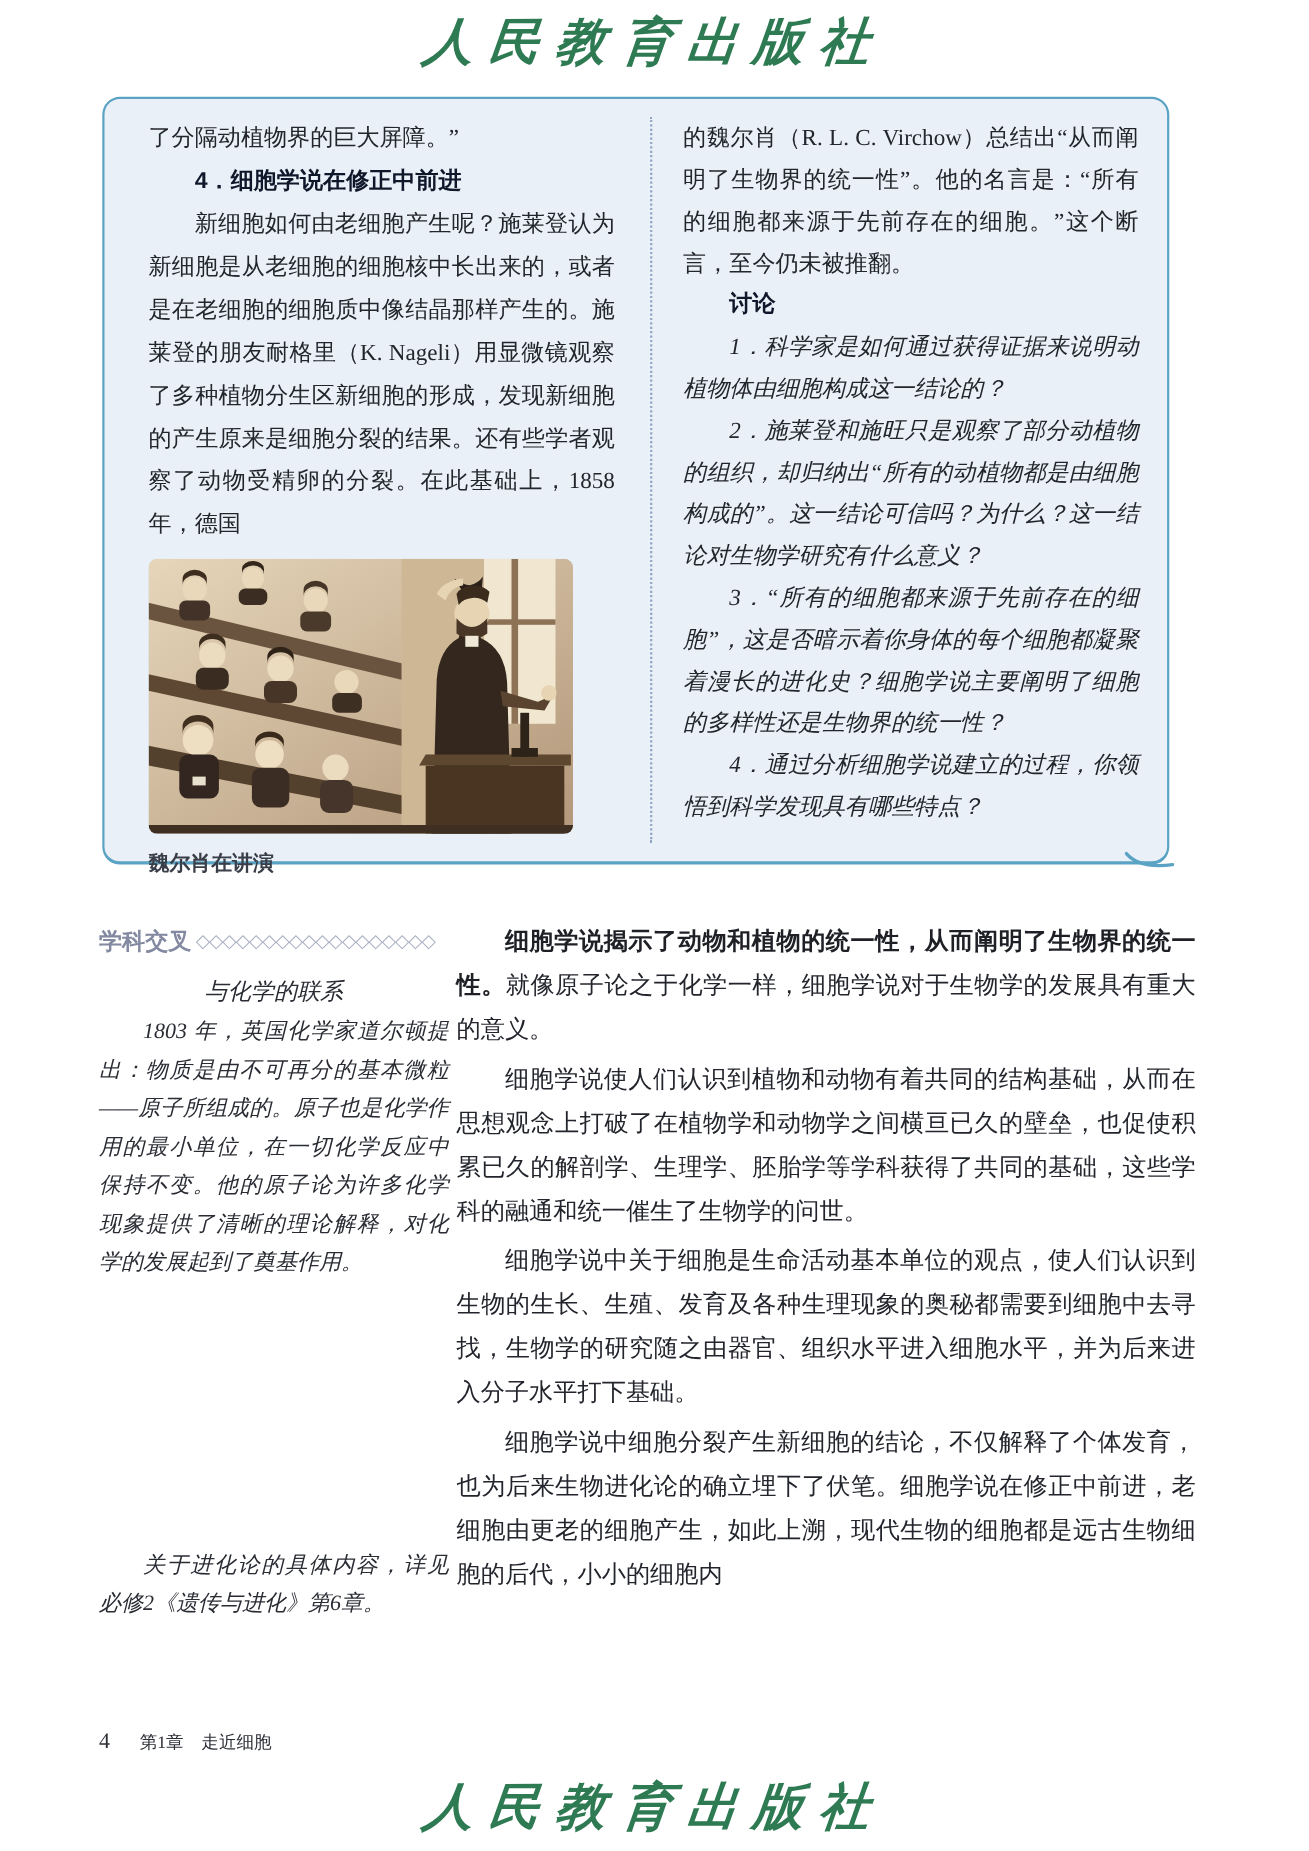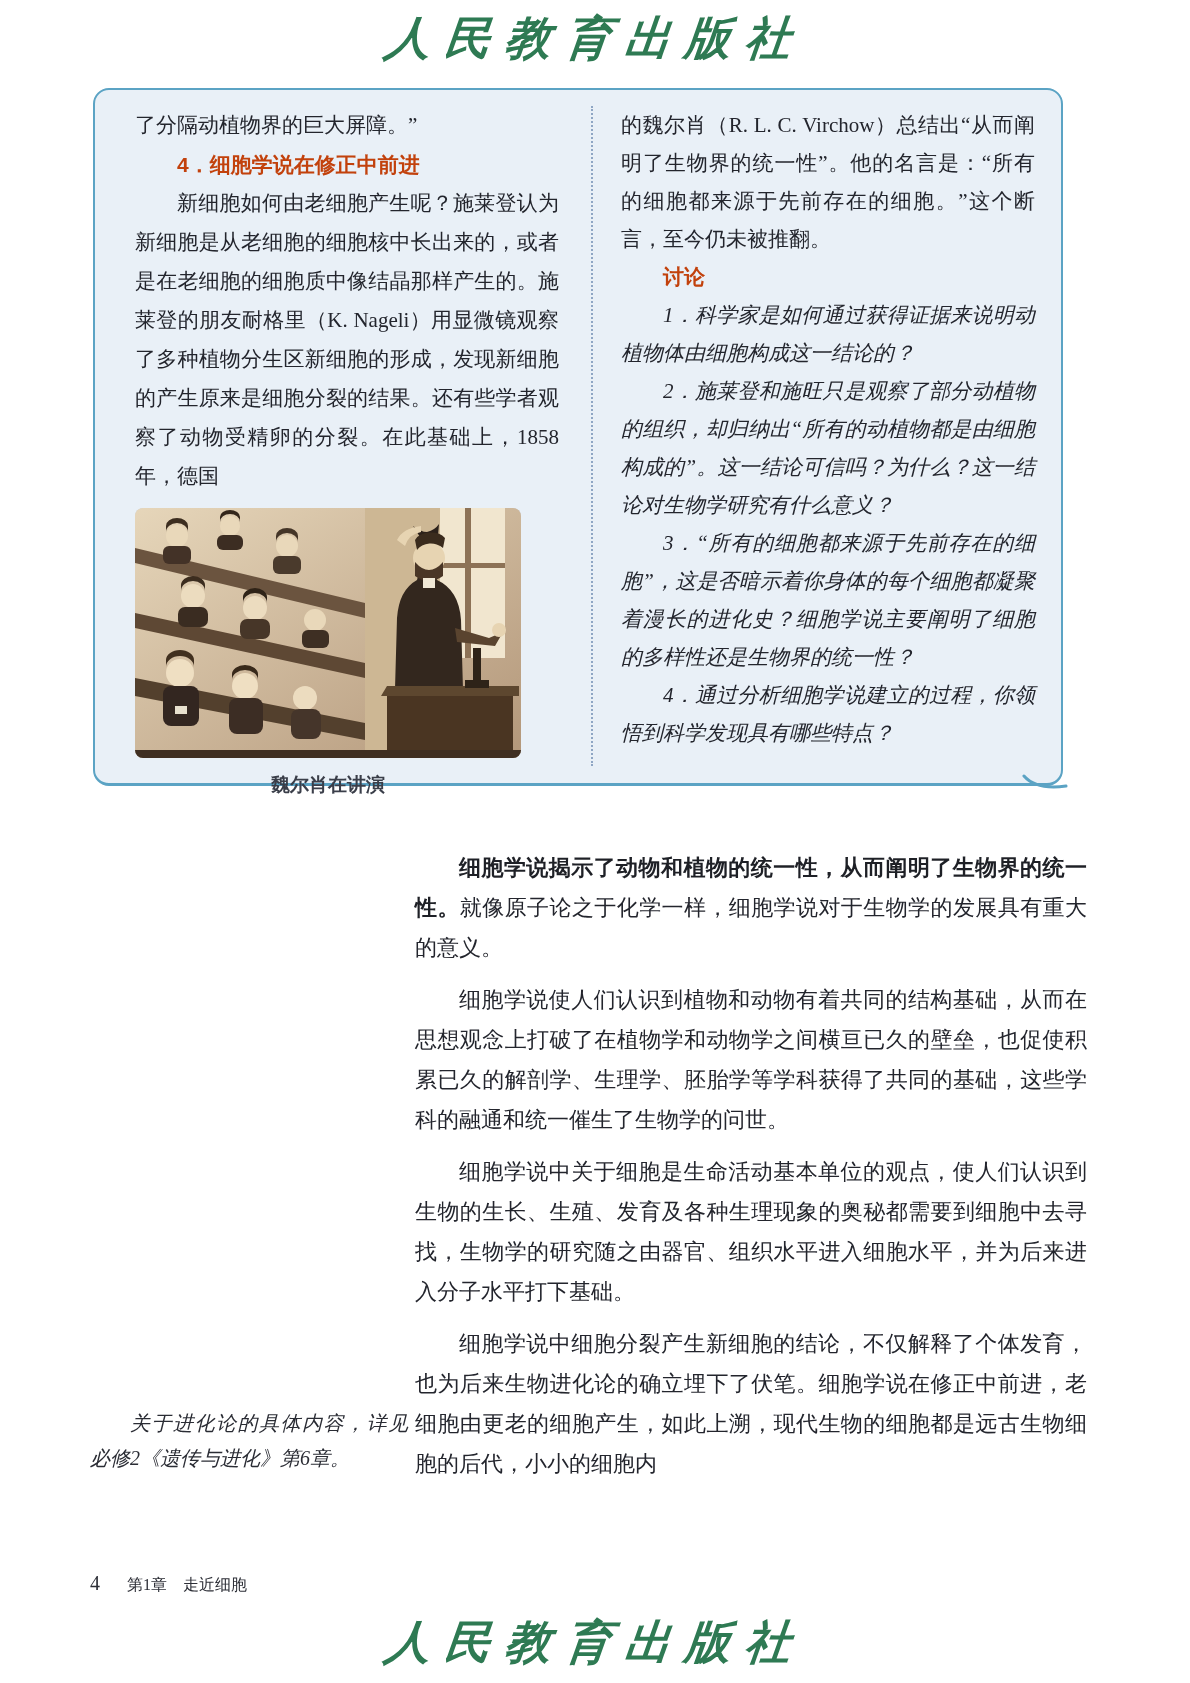--- a/index.html
+++ b/index.html
@@ -19,44 +19,44 @@
         display:flex;padding:16px 26px 0 40px;}
   .dbox .curl{position:absolute;right:-7px;bottom:-11px;}
   .col-left{width:424px;flex:none;}
   .col-divider{flex:none;align-self:stretch;margin-left:32px;border-left:2px dotted #8fa6c4;height:660px;}
   .col-right{flex:1;margin-left:28px;}
 
   .box-text{font-size:21px;line-height:39px;text-align:justify;margin:0;}
   .col-right .box-text{line-height:38px;}
   .indent{text-indent:2em;}
   .box-h{font-family:"Liberation Sans","DejaVu Sans",sans-serif;font-weight:bold;
-         font-size:21px;line-height:39px;margin:0;text-indent:2em;color:#c2410c;}
+         font-size:21px;line-height:39px;margin:0;text-indent:2em;color:#0f172a;}
   .col-right .box-h{line-height:38px;}
   .kaiti{font-style:italic;font-family:"Liberation Serif","DejaVu Serif",serif;}
 
   .photo{margin-top:12px;width:386px;height:250px;border-radius:8px;overflow:hidden;
          box-shadow:0 0 0 1px #c9cfd8 inset;}
-  .photo-caption{width:386px;text-align:center;margin-top:14px;
+  .photo-caption{width:386px;margin-top:14px;
         font-family:"Liberation Sans","DejaVu Sans",sans-serif;
         font-weight:bold;font-size:19px;color:#3a3e49;}
 
   
   .sidebar-block{position:absolute;left:90px;width:318px;}
   .sb-cross{top:842px;}
   .sb-know{top:1390px;}
   .sb-head-row{white-space:nowrap;}
   .sb-head{font-family:"Liberation Sans","DejaVu Sans",sans-serif;font-weight:bold;
            font-size:21px;color:#8289a0;}
   .sb-chain{font-size:17px;color:#aab0c2;letter-spacing:-1px;vertical-align:2px;}
   .sb-title{margin:14px 0 0 0;text-align:center;font-size:21px;line-height:35px;color:#2a2c34;}
   .sb-body{margin:2px 0 0 0;font-size:20px;line-height:35px;text-align:justify;color:#2a2c34;}
 
   
   .main-col{position:absolute;left:415px;top:836px;width:672px;}
-  .main-p{font-size:22px;line-height:40px;text-align:justify;margin:12px 0 5px 0;text-indent:2em;}
+  .main-p{font-size:22px;line-height:40px;text-align:justify;margin:0 0 5px 0;text-indent:2em;}
   .main-bold{font-family:"Liberation Sans","DejaVu Sans",sans-serif;font-weight:bold;color:#1e2026;}
 
   
   .footer{position:absolute;left:90px;top:1572px;font-size:20px;color:#2c2e36;}
   .footer .pnum{display:inline-block;min-width:18px;}
   .footer .chap{margin-left:14px;font-family:Liberation Serif, serif;font-size:16px;}
 </style>
 </head>
 <body>
 
@@ -148,20 +148,28 @@
       <p class="box-text indent kaiti">2．施莱登和施旺只是观察了部分动植物的组织，却归纳出“所有的动植物都是由细胞构成的”。这一结论可信吗？为什么？这一结论对生物学研究有什么意义？</p>
       <p class="box-text indent kaiti">3．“所有的细胞都来源于先前存在的细胞”，这是否暗示着你身体的每个细胞都凝聚着漫长的进化史？细胞学说主要阐明了细胞的多样性还是生物界的统一性？</p>
       <p class="box-text indent kaiti">4．通过分析细胞学说建立的过程，你领悟到科学发现具有哪些特点？</p>
     </div>
 
     <svg class="curl" width="46" height="30" viewBox="0 0 46 30">
       <path d="M2,12 Q14,26 44,22" fill="none" stroke="#5ba3c4" stroke-width="3" stroke-linecap="round"></path>
     </svg>
   </div>
 
+  <div class="sidebar-block sb-cross">
+    <div class="sb-head-row">
+      <span class="sb-head">学科交叉</span>
+      <span class="sb-chain">◇◇◇◇◇◇◇◇◇◇◇◇◇◇◇◇◇◇</span>
+    </div>
+    <p class="sb-title kaiti">与化学的联系</p>
+    <p class="sb-body indent kaiti">1803 年，英国化学家道尔顿提出：物质是由不可再分的基本微粒——原子所组成的。原子也是化学作用的最小单位，在一切化学反应中保持不变。他的原子论为许多化学现象提供了清晰的理论解释，对化学的发展起到了奠基作用。</p>
+  </div>
 
   <div class="sidebar-block sb-know">
     <p class="sb-body indent kaiti" style="margin-top:16px;font-family:Liberation Serif, serif;">关于进化论的具体内容，详见必修2《遗传与进化》第6章。</p>
   </div>
 
   <div class="main-col">
     <p class="main-p"><span class="main-bold">细胞学说揭示了动物和植物的统一性，从而阐明了生物界的统一性。</span><span>就像原子论之于化学一样，细胞学说对于生物学的发展具有重大的意义。</span></p>
     <p class="main-p">细胞学说使人们认识到植物和动物有着共同的结构基础，从而在思想观念上打破了在植物学和动物学之间横亘已久的壁垒，也促使积累已久的解剖学、生理学、胚胎学等学科获得了共同的基础，这些学科的融通和统一催生了生物学的问世。</p>
     <p class="main-p">细胞学说中关于细胞是生命活动基本单位的观点，使人们认识到生物的生长、生殖、发育及各种生理现象的奥秘都需要到细胞中去寻找，生物学的研究随之由器官、组织水平进入细胞水平，并为后来进入分子水平打下基础。</p>
     <p class="main-p">细胞学说中细胞分裂产生新细胞的结论，不仅解释了个体发育，也为后来生物进化论的确立埋下了伏笔。细胞学说在修正中前进，老细胞由更老的细胞产生，如此上溯，现代生物的细胞都是远古生物细胞的后代，小小的细胞内</p>

